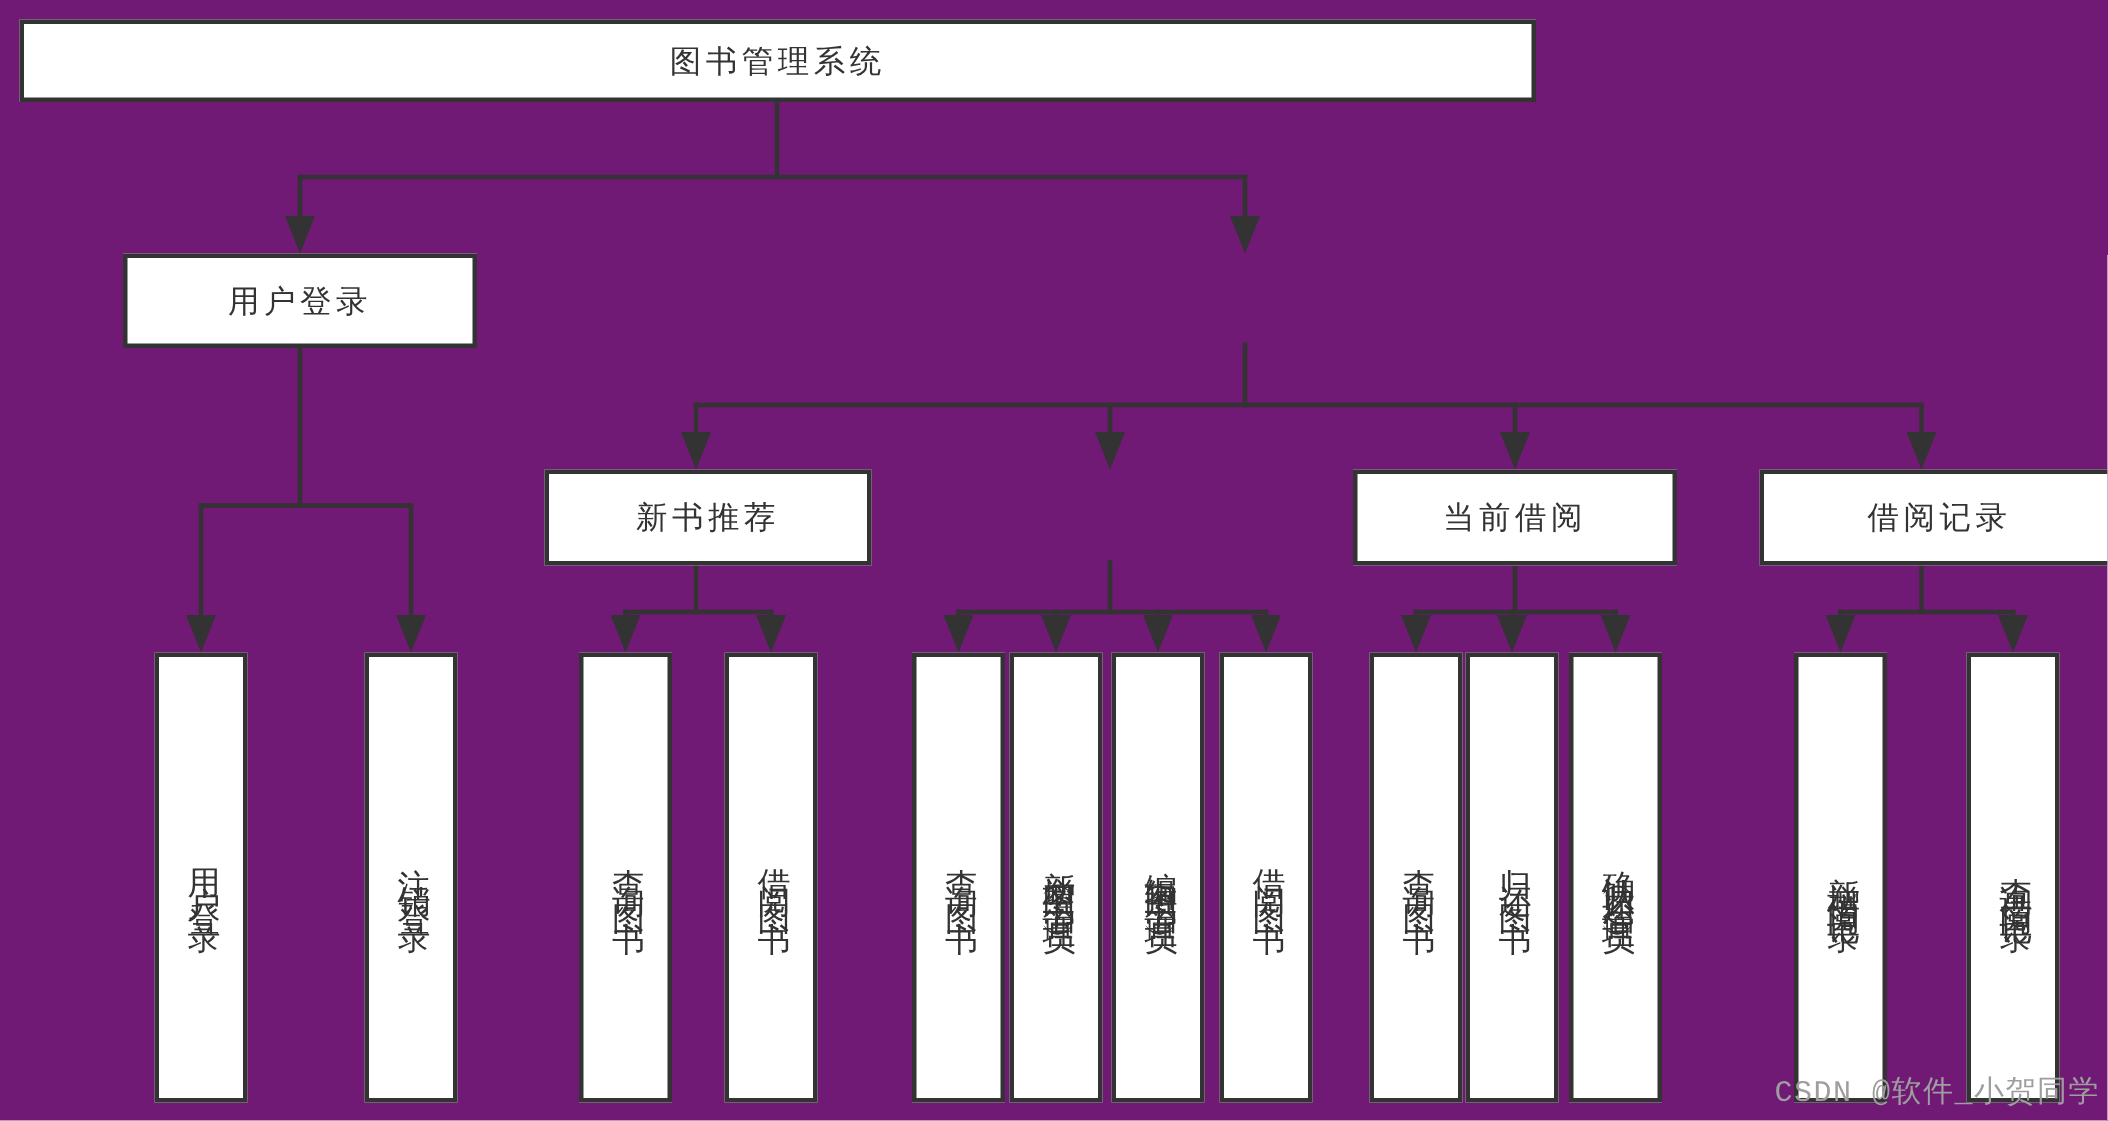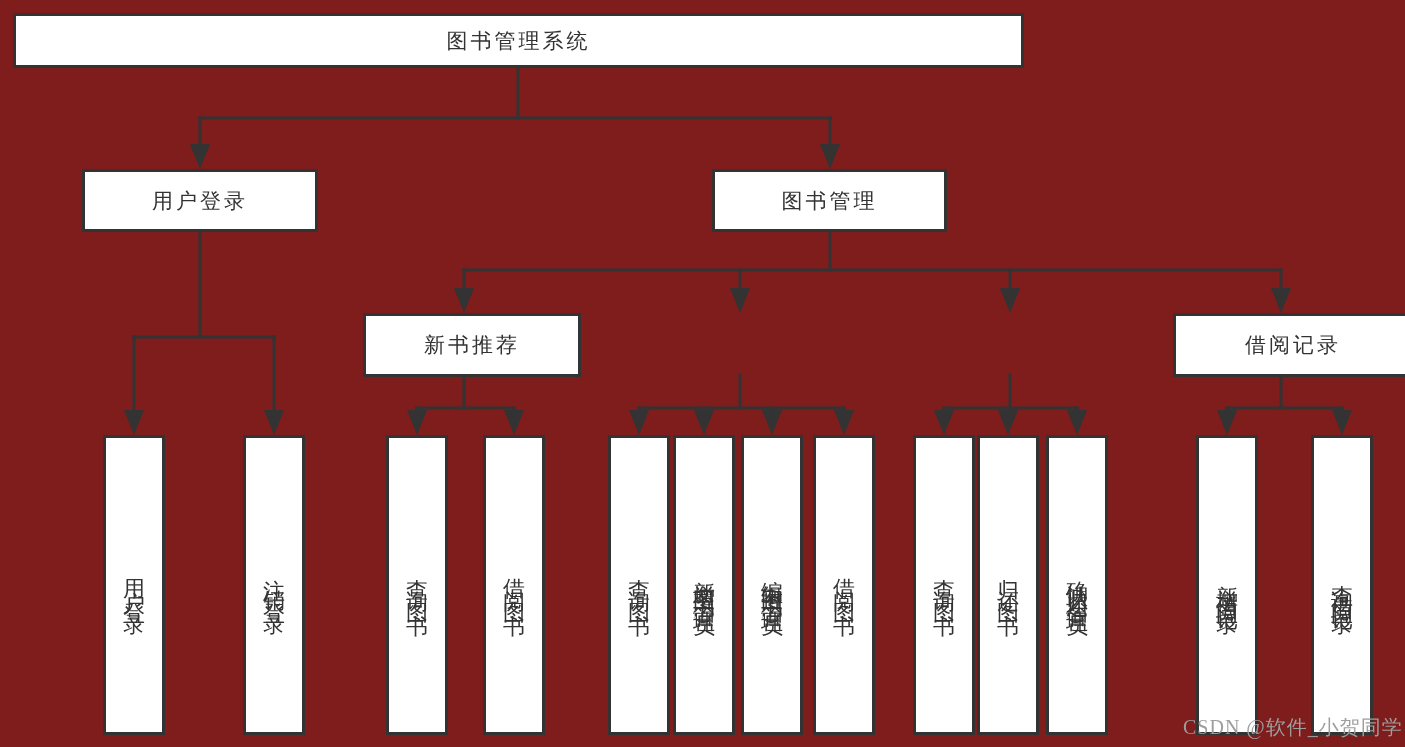--- a/index.html
+++ b/index.html
@@ -1,18 +1,18 @@
 <!DOCTYPE html>
 <html><head>
 <meta charset="utf-8">
 <style>
   html,body{margin:0;padding:0;background:#ffffff;}
   #canvas{
-    position:relative;width:1405px;height:747px;background:#7f1d1d;overflow:hidden;
-    font-family:Liberation Serif, serif;color:#333333;
+    position:relative;width:1405px;height:747px;background:#701a75;overflow:hidden;
+    font-family:Liberation Mono, monospace;color:#333333;
   }
   .node{
     position:absolute;box-sizing:border-box;border:3px solid #333333;background:#ffffff;
     display:flex;align-items:center;justify-content:center;text-align:center;
   }
   .h{font-size:21px;letter-spacing:3px;}
   .v{
     writing-mode:vertical-rl;text-orientation:mixed;
     font-size:22px;letter-spacing:12px;line-height:1;
   }
@@ -96,23 +96,23 @@
       <path d="M1227,408 V428"></path>
       <path d="M1342,408 V428"></path>
       <polygon points="1217,410 1237,410 1227,435"></polygon>
       <polygon points="1332,410 1352,410 1342,435"></polygon>
     </g>
   </svg>
 
   <div class="node h" style="left:13px;top:13px;width:1011px;height:55px">图书管理系统</div>
 
   <div class="node h" style="left:82px;top:169px;width:236px;height:63px">用户登录</div>
-  <div class="node h" style="left:712px;top:169px;width:235px;height:63px">图书管理</div>
 
   <div class="node h" style="left:363px;top:313px;width:218px;height:64px">新书推荐</div>
+  <div class="node h" style="left:902px;top:313px;width:216px;height:64px">当前借阅</div>
   <div class="node h" style="left:1173px;top:313px;width:240px;height:64px">借阅记录</div>
 
   <div class="node v" style="left:103px;top:435px;width:62px;height:300px">用户登录</div>
   <div class="node v" style="left:243px;top:435px;width:62px;height:300px">注销登录</div>
 
   <div class="node v" style="left:386px;top:435px;width:62px;height:300px">查询图书</div>
   <div class="node v" style="left:483px;top:435px;width:62px;height:300px">借阅图书</div>
 
   <div class="node v" style="left:608px;top:435px;width:62px;height:300px">查询图书</div>
   <div class="node v long" style="left:673px;top:435px;width:62px;height:300px">新增图书（管理员）</div>

